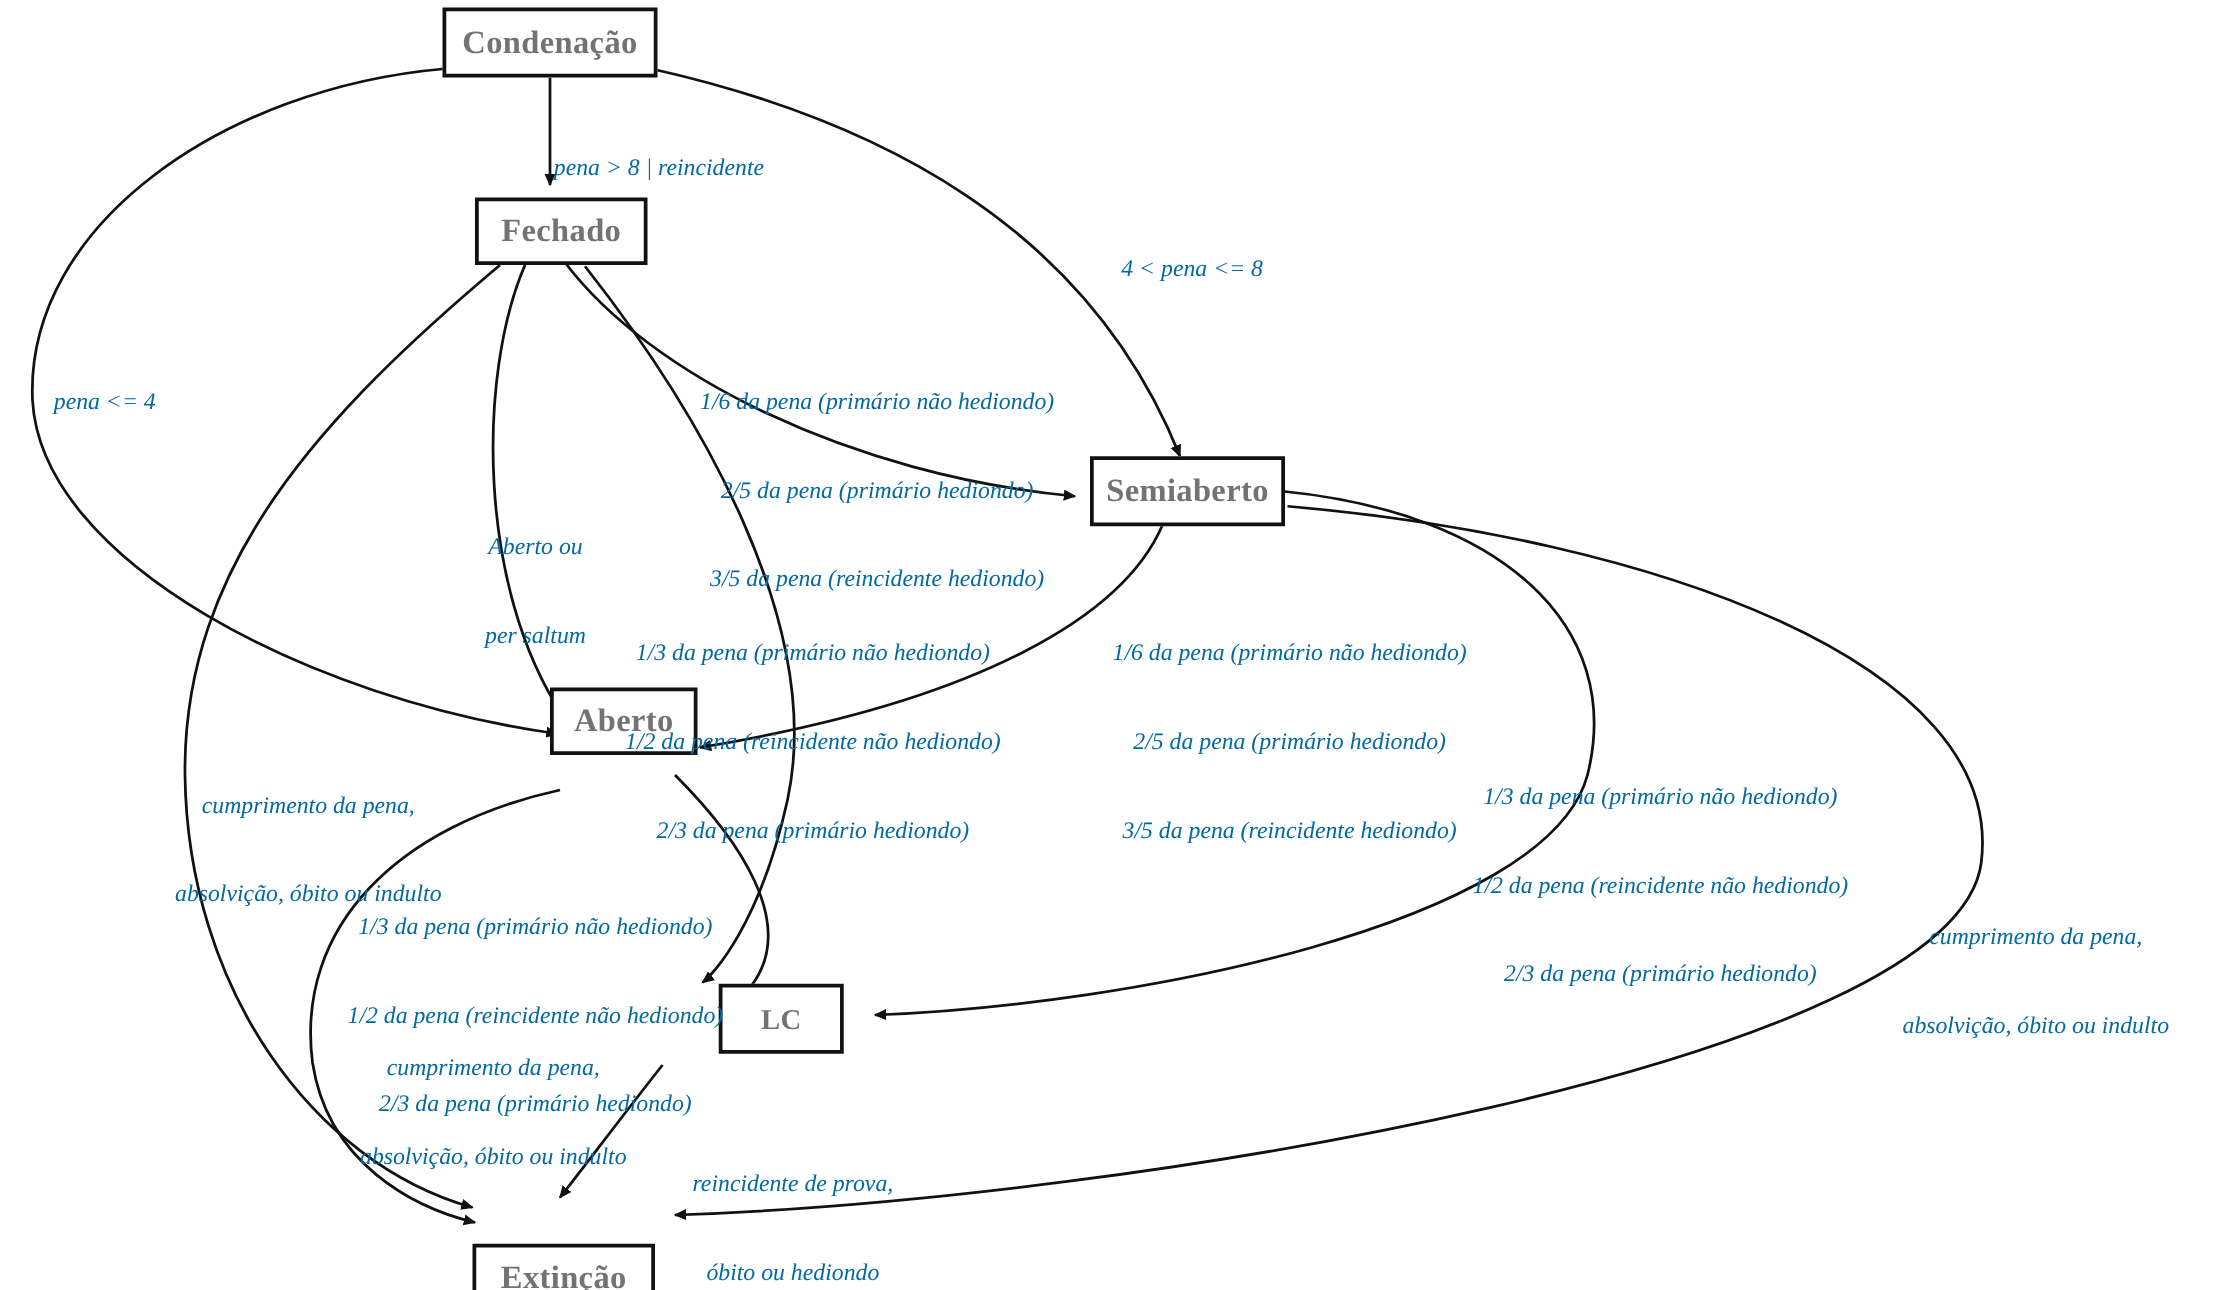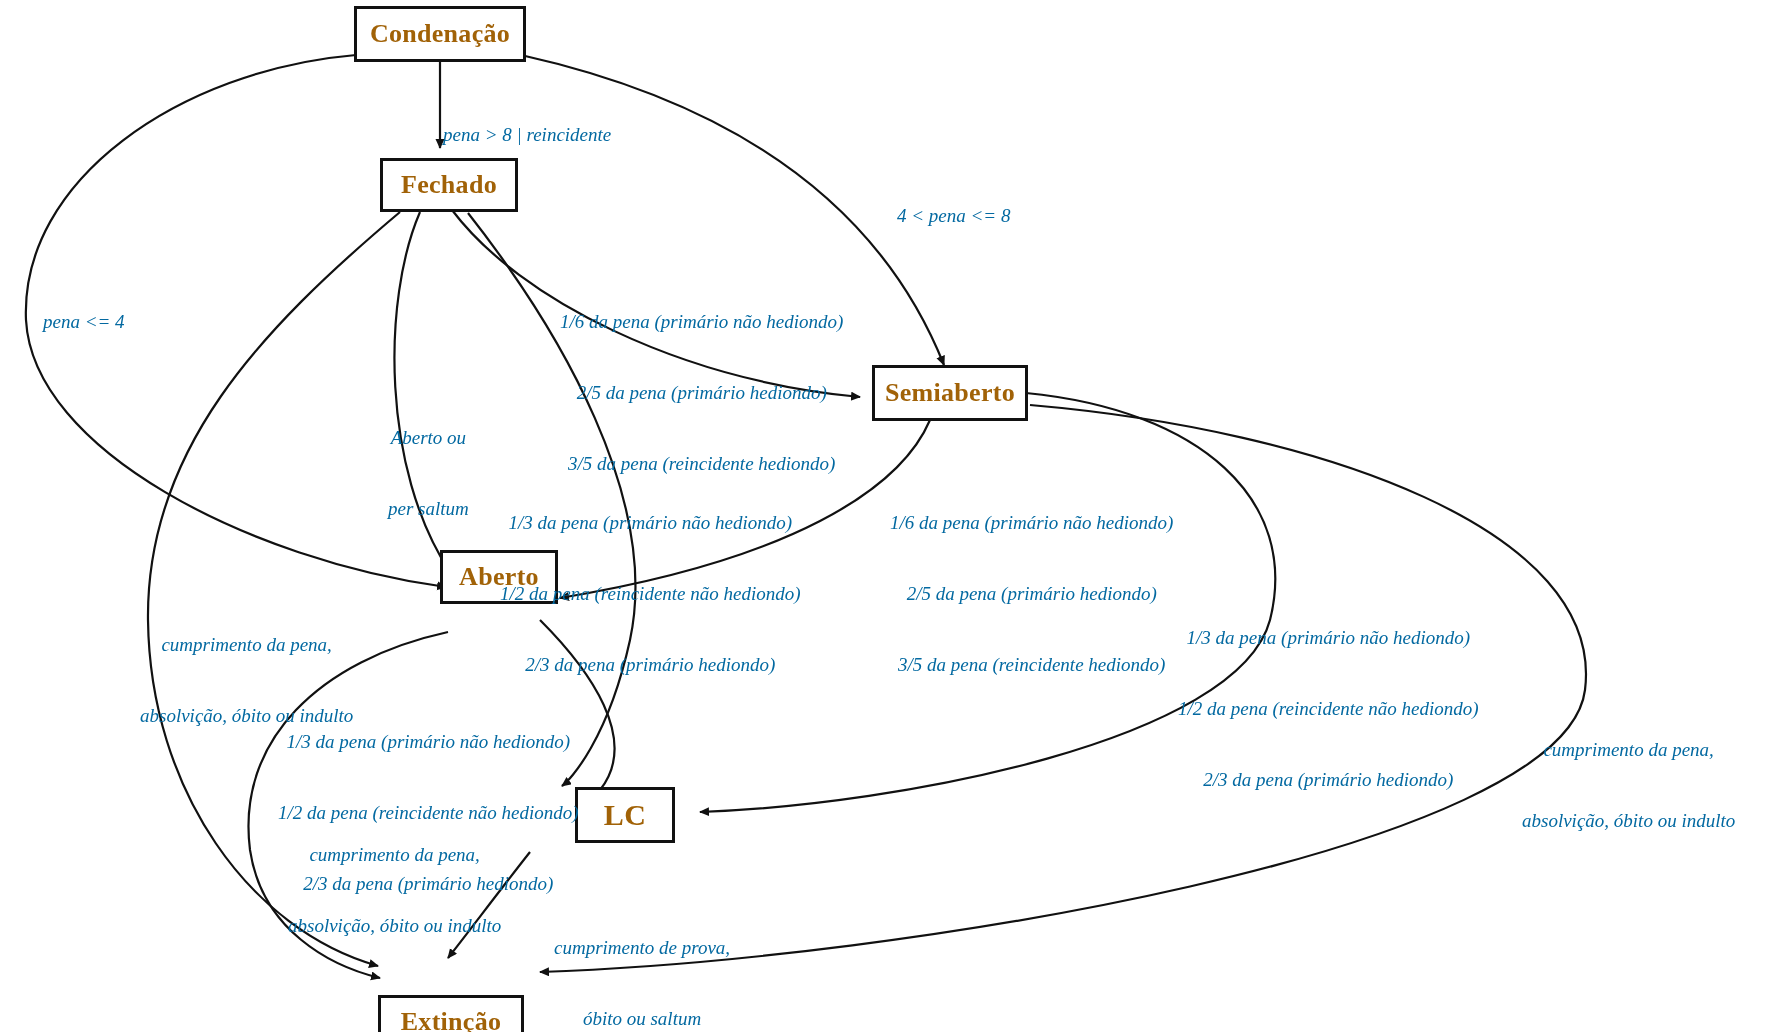--- a/index.html
+++ b/index.html
@@ -24,30 +24,30 @@
   .node-box {
     position: absolute;
     border: 3px solid #111111;
     background: #ffffff;
     display: flex;
     align-items: center;
     justify-content: center;
     box-sizing: border-box;
     font-family: "Liberation Serif", "DejaVu Serif", serif;
     font-weight: bold;
-    color: #a16207;
+    color: #737373;
     letter-spacing: 0.3px;
     text-align: right;
   }
   .node-label {
     font-size: 26px;
     line-height: 1;
     white-space: nowrap;
   }
-  .node-label.small { font-size: 30px; }
+  .node-label.small { font-size: 23px; }
   .edge-label {
     position: absolute;
     font-family: "Liberation Serif", "DejaVu Serif", serif;
     font-style: italic;
     font-size: 19px;
     color: #0369a1;
     white-space: pre;
     line-height: 1.25;
     text-align: center;
     pointer-events: none;
@@ -175,17 +175,17 @@
     <div>1/2 da pena (reincidente não hediondo)</div>
     <div>2/3 da pena (primário hediondo)</div>
   </div>
 
   <div class="edge-label" style="left:288px; top:795px;">
     <div>cumprimento da pena,</div>
     <div>absolvição, óbito ou indulto</div>
   </div>
 
   <div class="edge-label" style="left:554px; top:888px;">
-    <div>cumprimento de prova,</div>
-    <div>óbito ou saltum</div>
+    <div>reincidente de prova,</div>
+    <div>óbito ou hediondo</div>
   </div>
 
 </div>
 
 </body></html>

